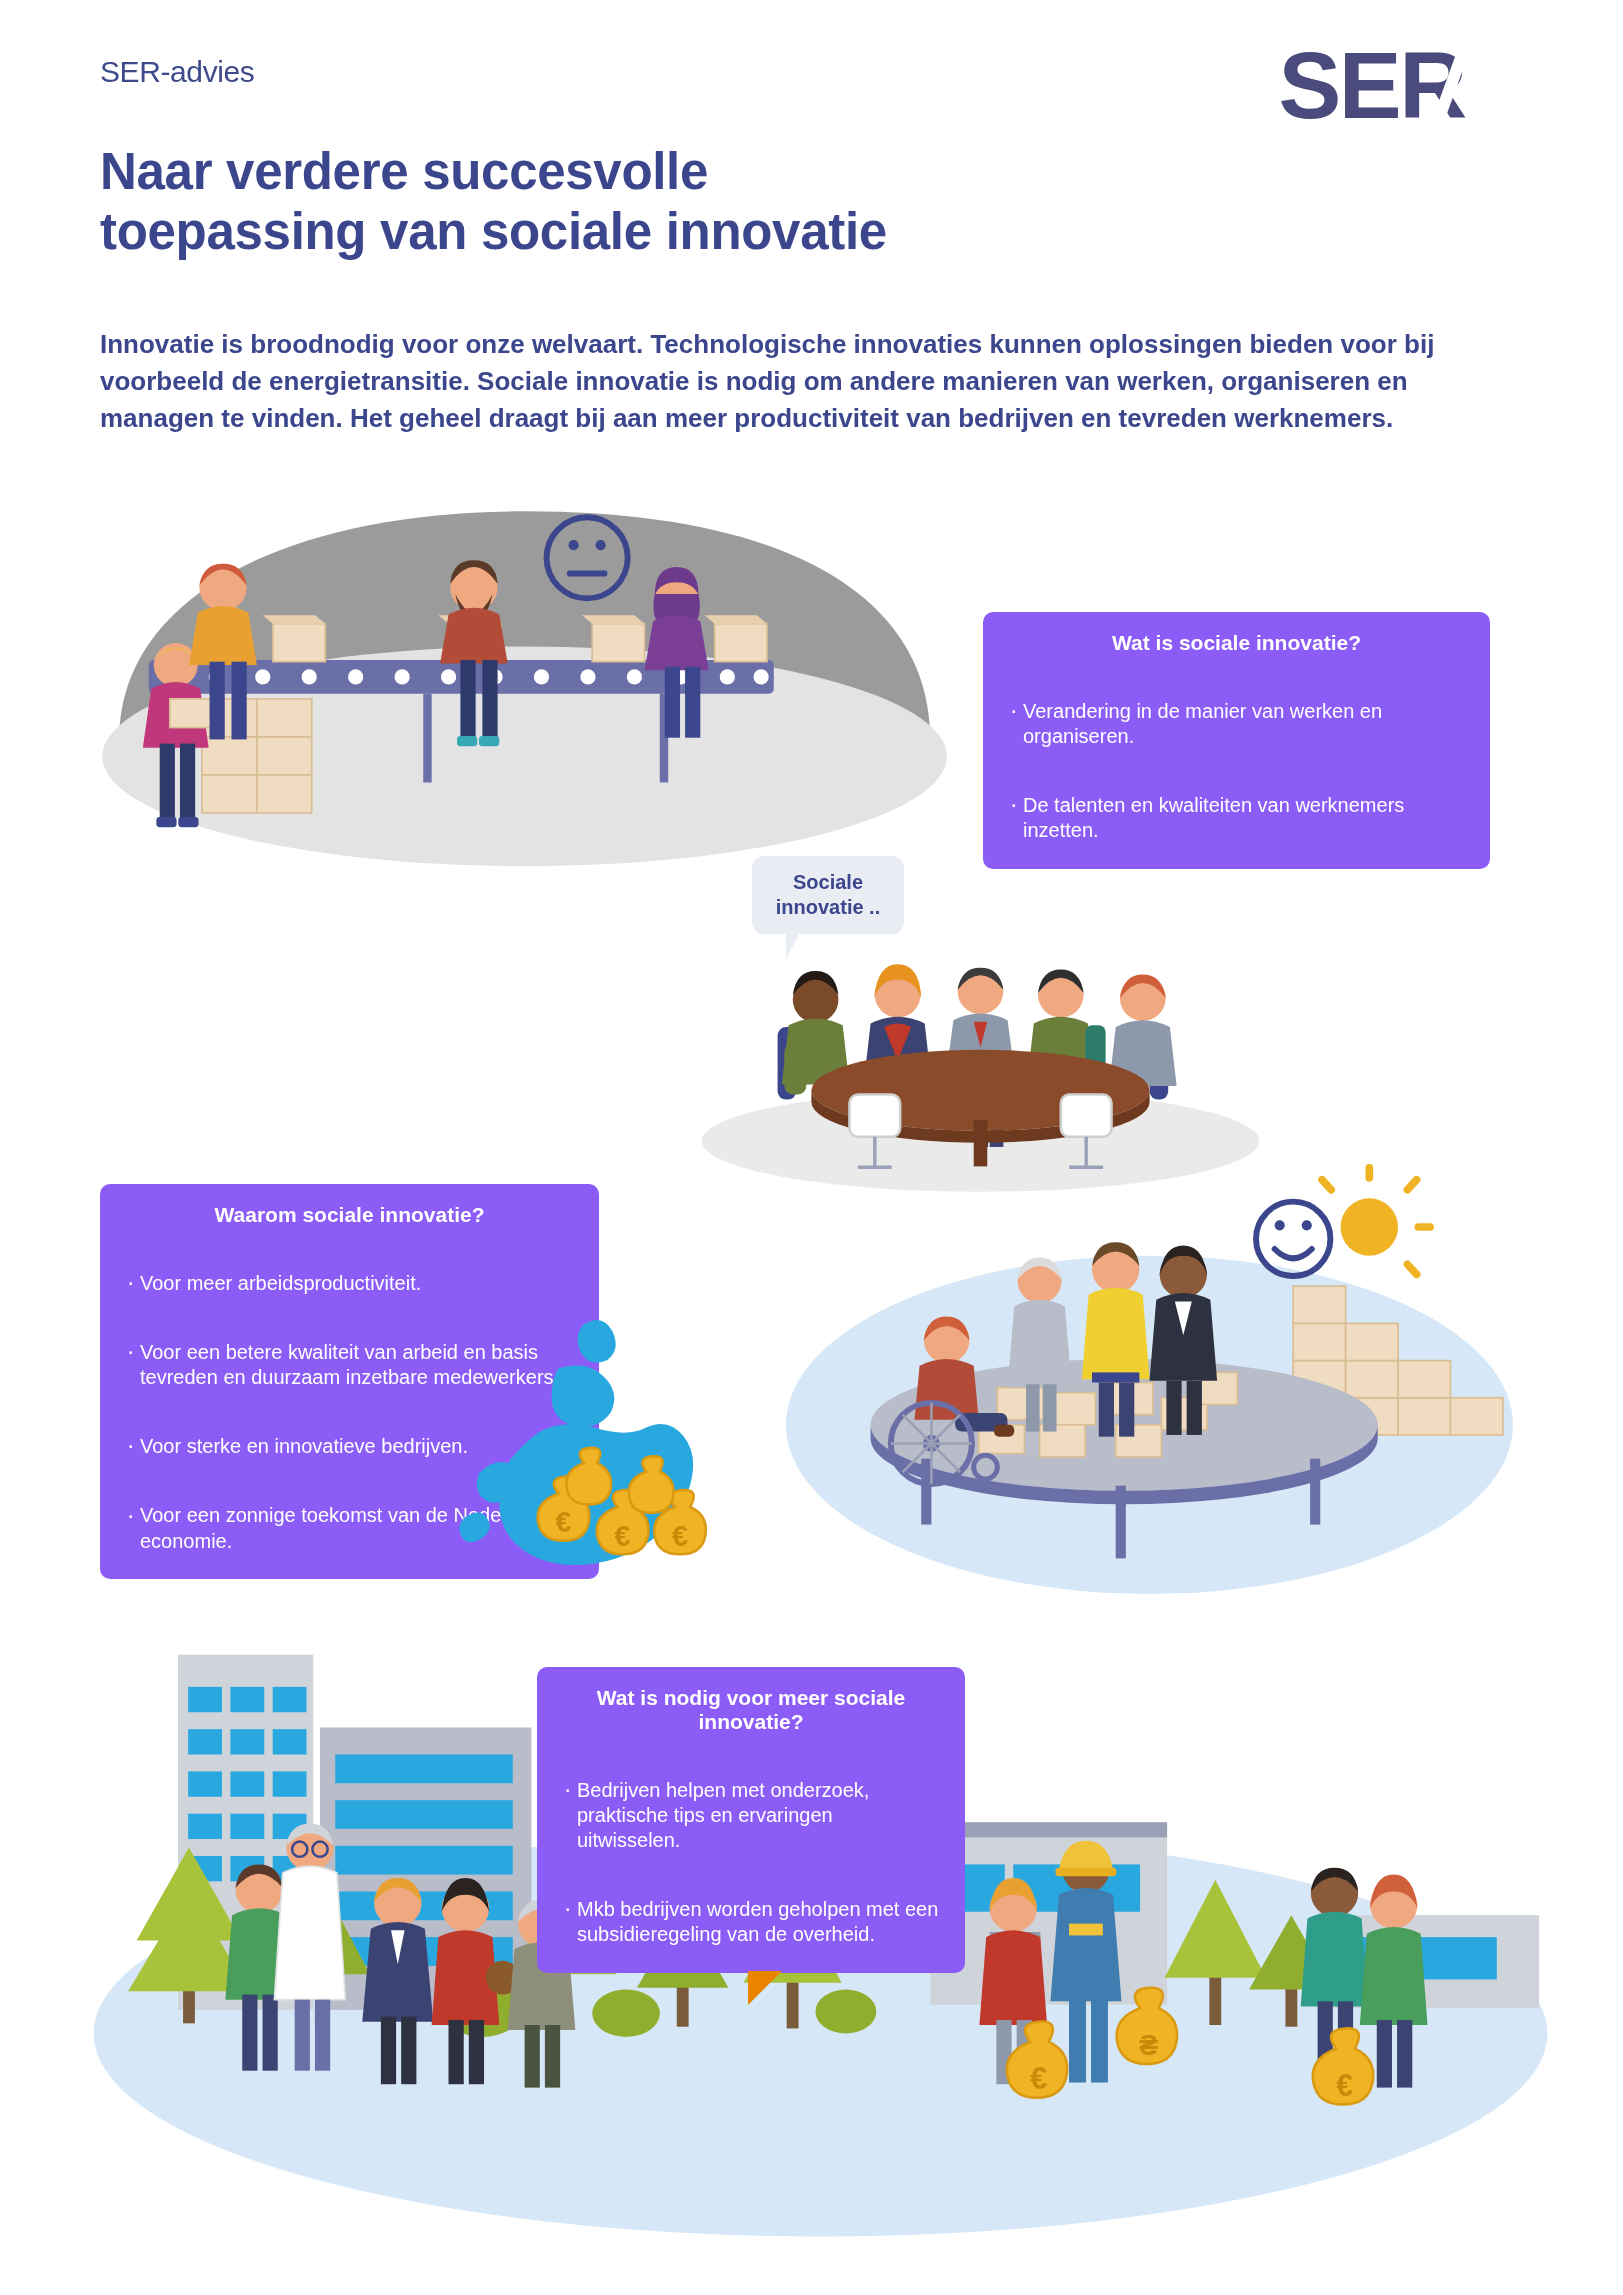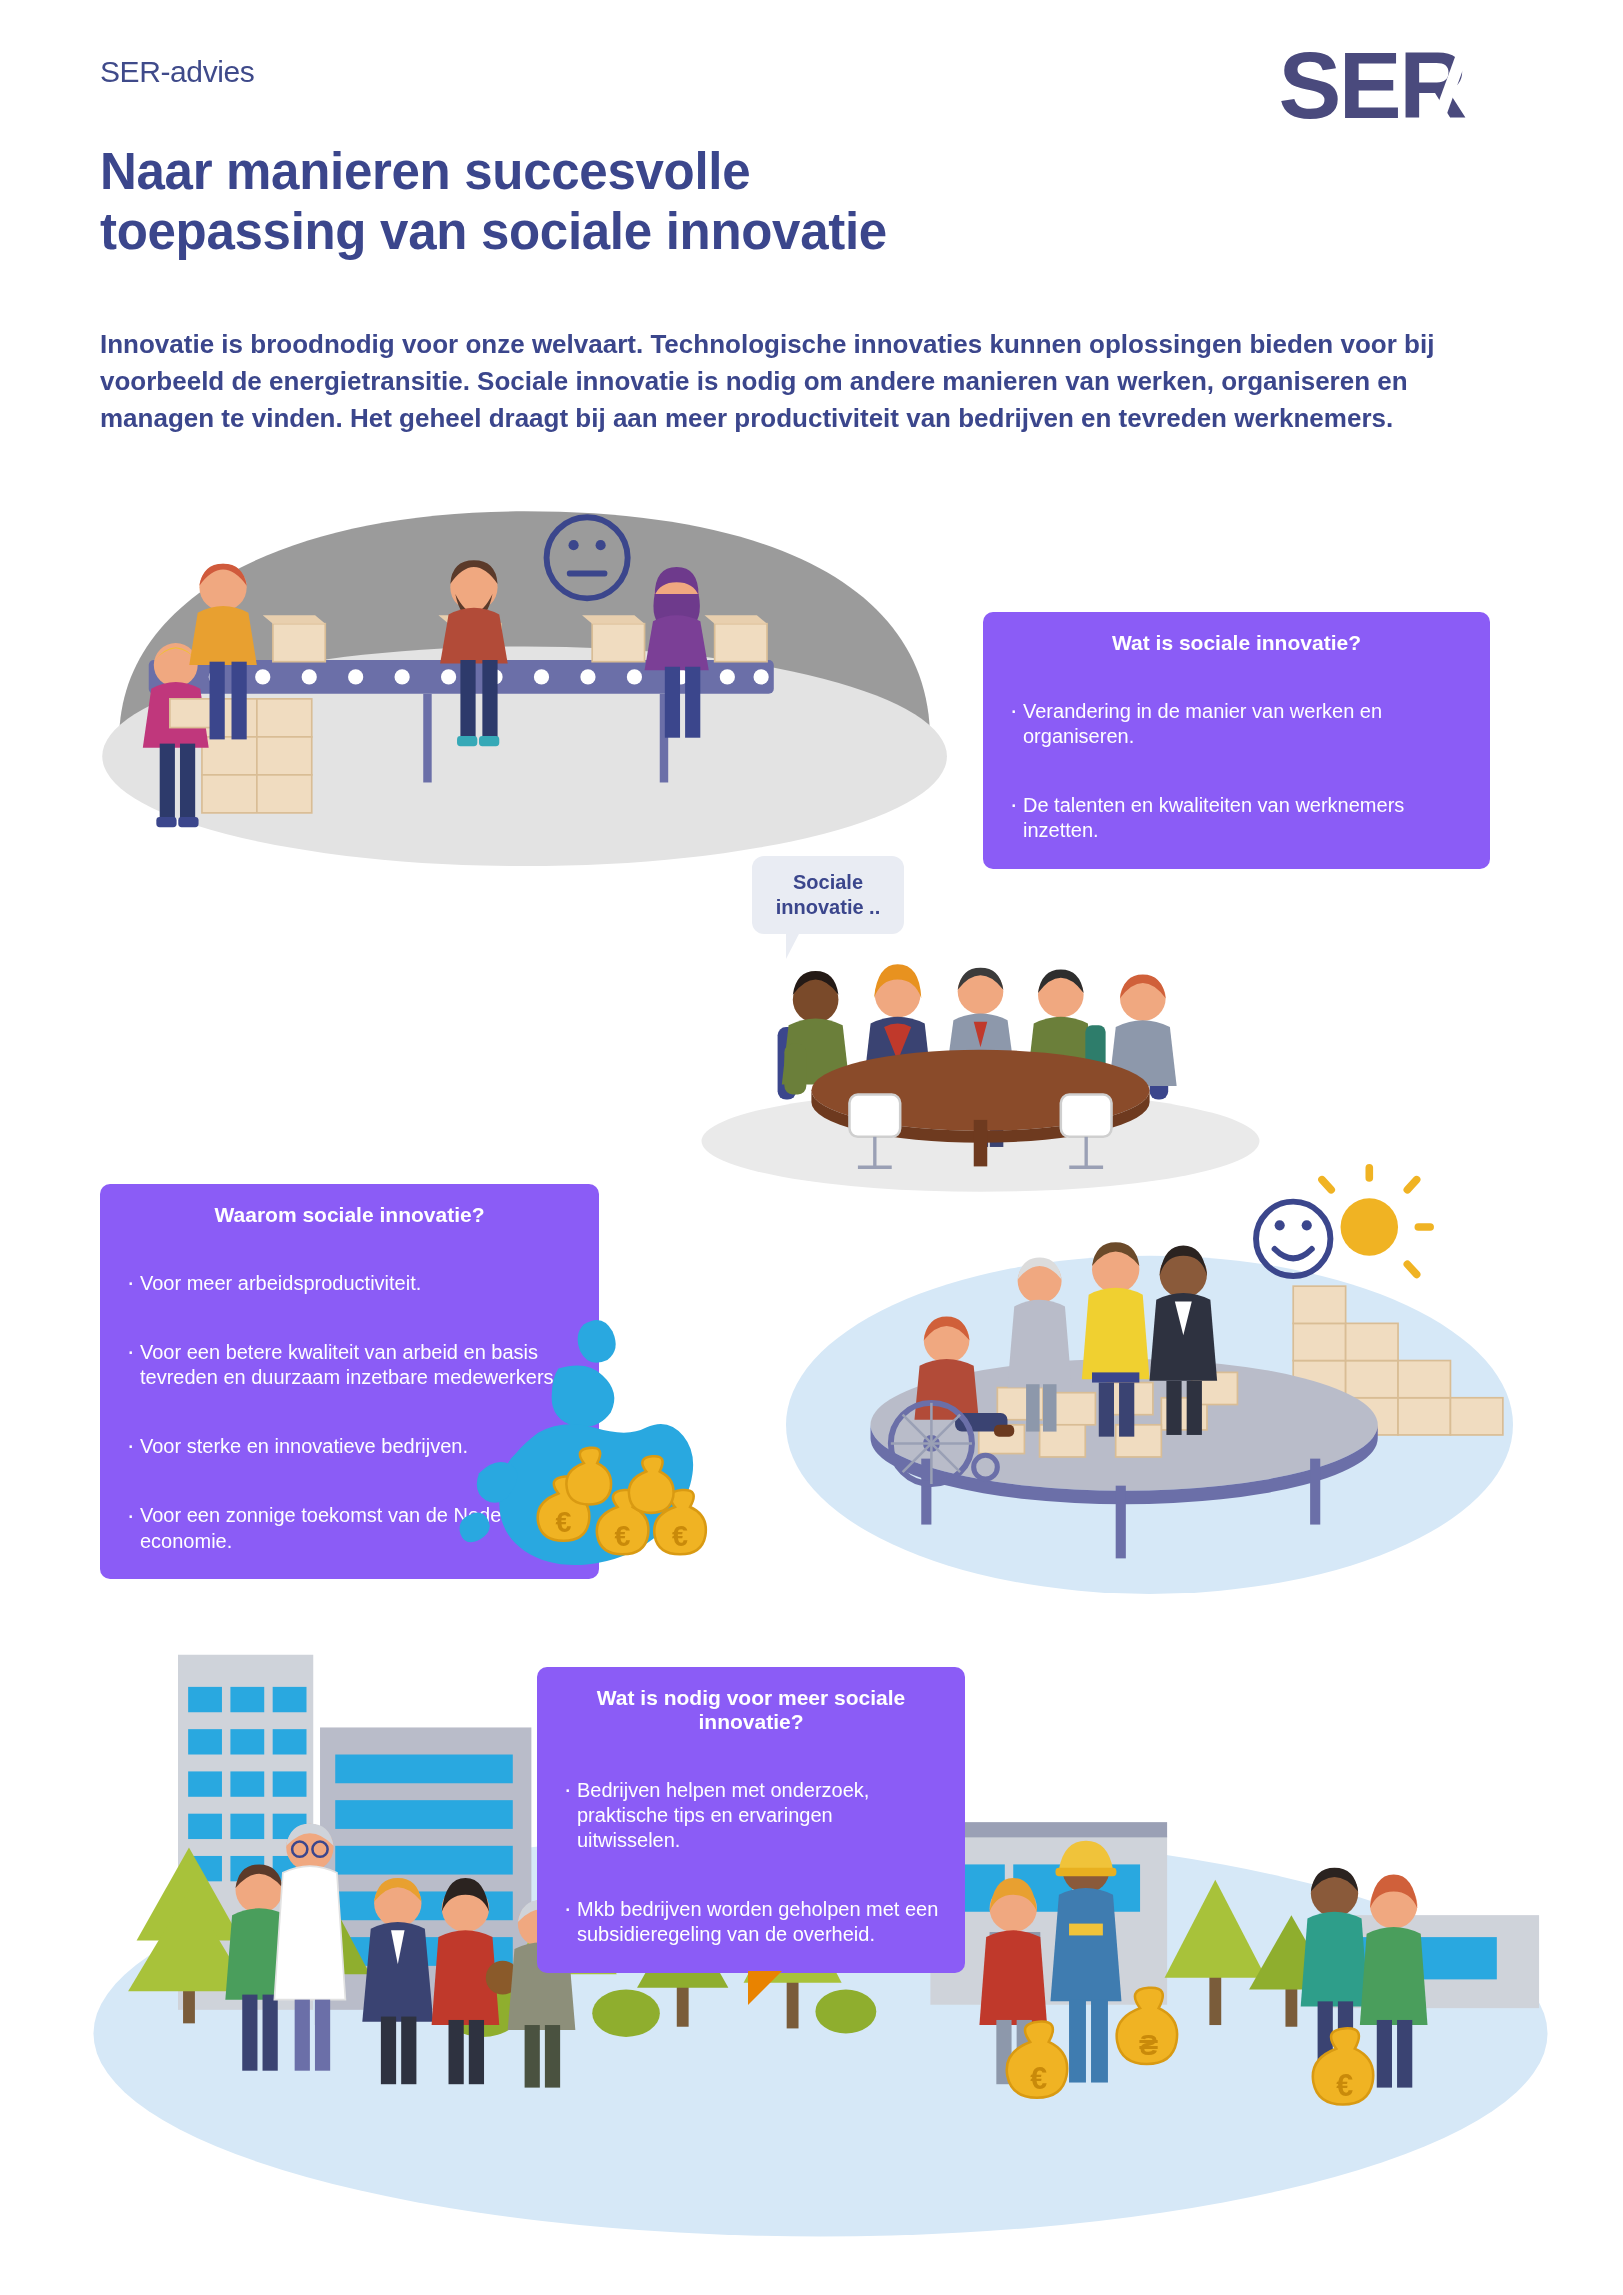--- a/index.html
+++ b/index.html
@@ -87,21 +87,21 @@
   }
   .rect { position:absolute; }
   svg { display:block; overflow:visible; }
 </style>
 </head>
 <body>
 
 <div class="page">
 
   <div class="kicker">SER-advies</div>
-  <div class="headline" style="white-space:pre-line;">Naar manieren succesvolle
+  <div class="headline" style="white-space:pre-line;">Naar verdere succesvolle
 toepassing van sociale innovatie</div>
   <div class="intro">Innovatie is broodnodig voor onze welvaart. Technologische innovaties kunnen oplossingen bieden voor bij voorbeeld de energietransitie. Sociale innovatie is nodig om andere manieren van werken, organiseren en managen te vinden. Het geheel draagt bij aan meer productiviteit van bedrijven en tevreden werknemers.</div>
   <div class="ser-logo">
     <svg width="245" height="101" viewBox="0 0 290 120" style="font-size:104px">
       <text x="0" y="92" font-family="Liberation Sans, sans-serif" font-size="112" font-weight="bold" fill="#4a4a7d" letter-spacing="-3">SER</text>
       <rect x="196" y="8" width="14" height="100" fill="#ffffff" transform="rotate(20 203 58)"></rect>
     </svg>
   </div>
 
   <svg class="rect" style="left:85px; top:486px;" width="913" height="397" viewBox="0 0 1080 470">

